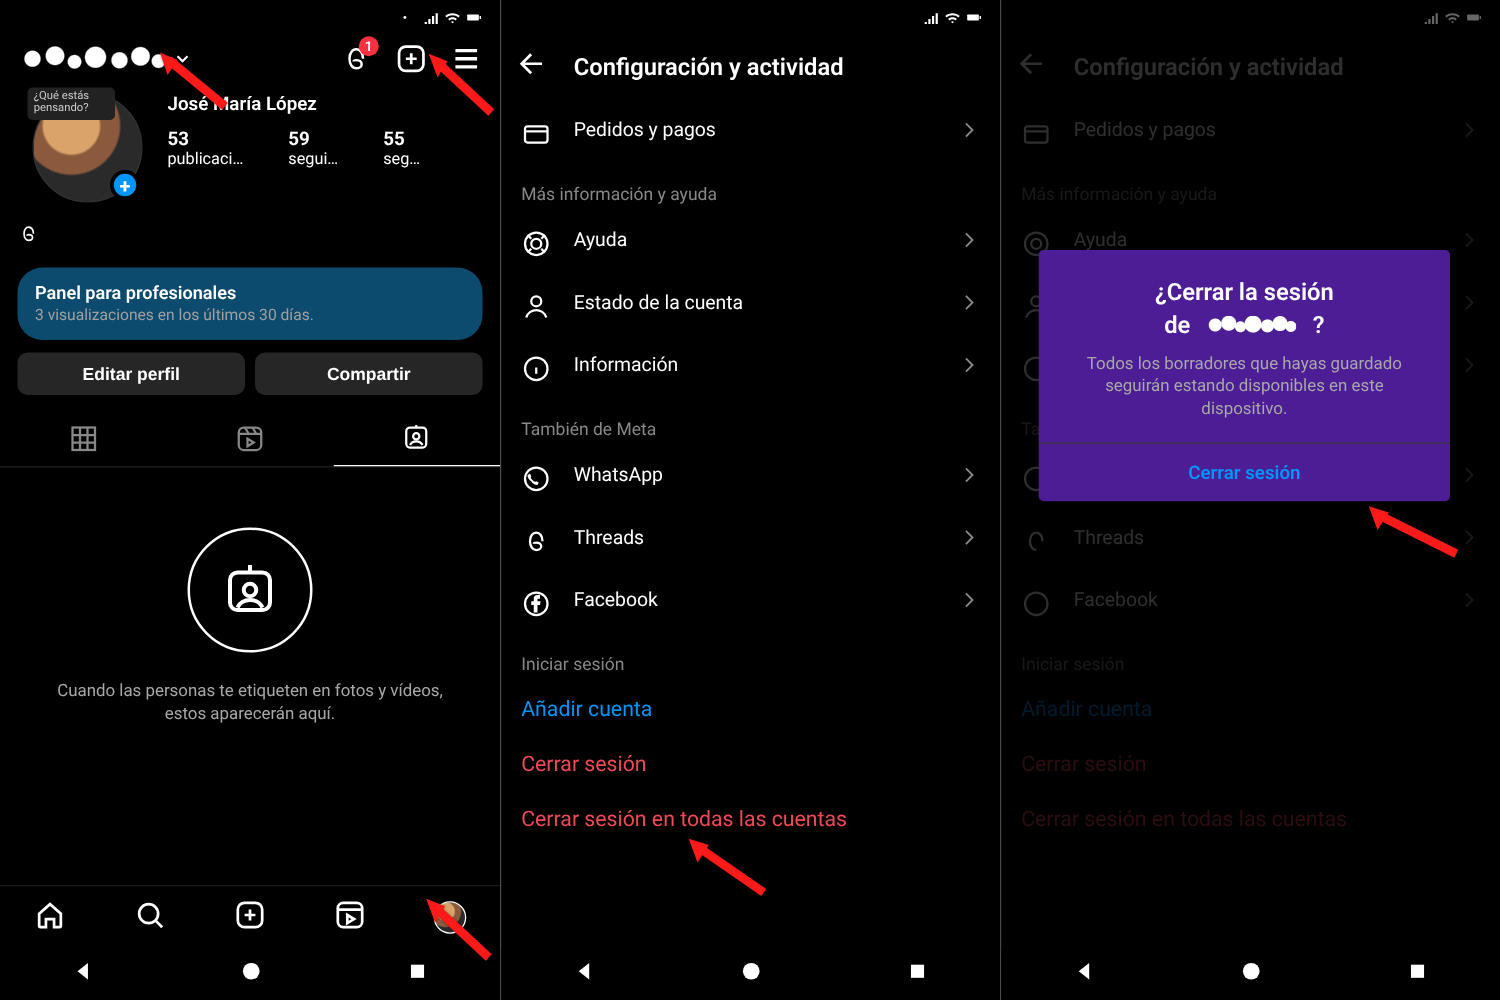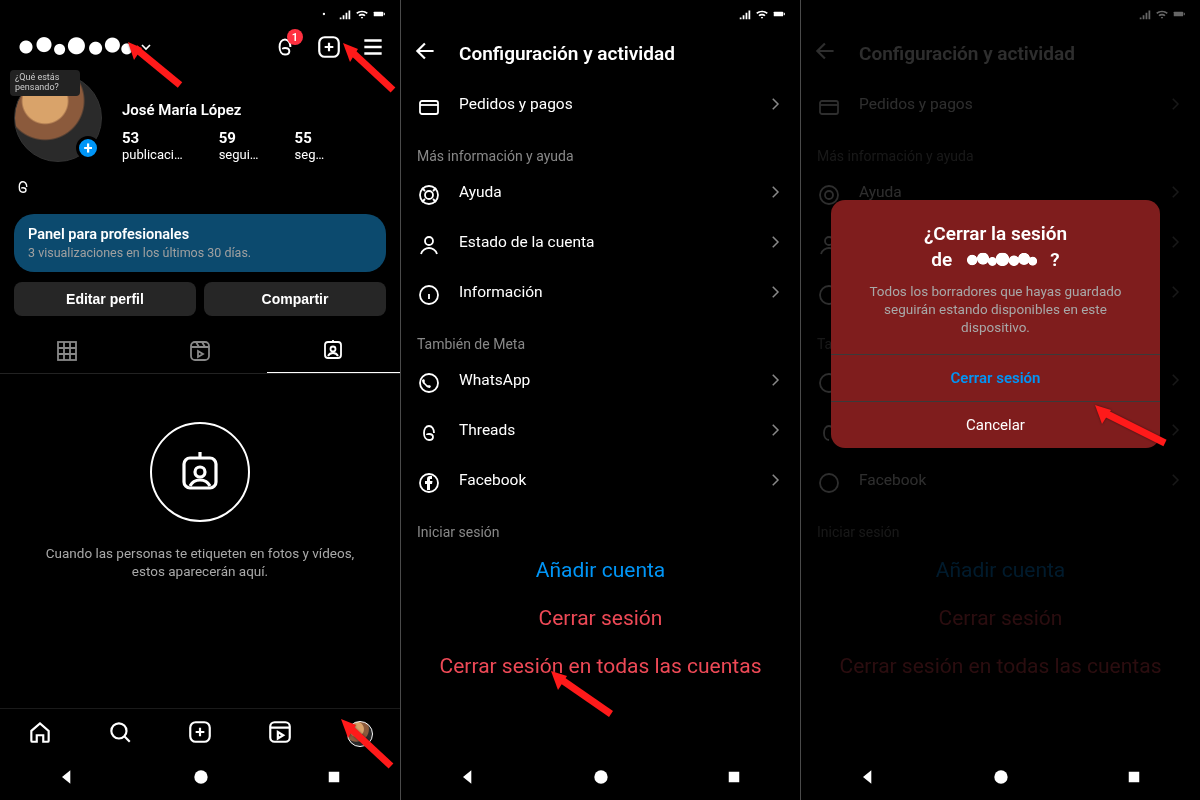--- a/index.html
+++ b/index.html
@@ -56,21 +56,21 @@
   .spacer { flex:1; }
   .hdr-icons { display:flex; gap:18px; align-items:center; }
   .icon { width:26px; height:26px; color:#fff; display:flex; align-items:center; justify-content:center; }
   .badge-wrap { position:relative; }
   .badge {
     position:absolute; top:-5px; right:-5px; background:#ff3040; color:#fff;
     border-radius:50%; width:16px; height:16px; font-size:11px; font-weight:600;
     display:flex; align-items:center; justify-content:center;
   }
 
-  .profile-row { display:flex; padding:6px 14px 12px; gap:20px; align-items:flex-end; }
+  .profile-row { display:flex; padding:6px 26px 12px; gap:20px; align-items:flex-start; }
   .avatar-wrap { position:relative; width:88px; height:88px; }
   .avatar {
     width:88px; height:88px; border-radius:50%;
     background: radial-gradient(circle at 35% 30%, #d9a36a 22px, #8b5a3c 24px 38px, #2a2a2a 40px);
     border:1px solid #333;
   }
   .avatar.sm {
     width:26px; height:26px;
     background: radial-gradient(circle at 35% 30%, #d9a36a 7px, #8b5a3c 8px 12px, #2a2a2a 13px);
     border:1.5px solid #fff;
@@ -138,29 +138,29 @@
   .settings-hdr { display:flex; align-items:center; padding:10px 12px 14px; gap:20px; }
   .settings-hdr svg { width:26px; height:26px; color:#fff; }
   .settings-title { color:#fff; font-size:19px; font-weight:600; }
   .list-row {
     display:flex; align-items:flex-start; padding:13px 16px; gap:18px; color:#fff;
   }
   .list-row svg.leading { width:24px; height:24px; flex-shrink:0; }
   .list-row .label { flex:1; font-size:15.5px; }
   .list-row svg.chev { width:18px; height:18px; color:#888; }
   .section-hdr { color:#888; font-size:14px; padding:16px 16px 6px; }
-  .link-row { padding:12px 16px; font-size:21px;text-align:center; }
+  .link-row { padding:12px 16px; font-size:17px; }
   .link-blue { color:#0095f6; }
   .link-red { color:#ed4956; }
 
   
   .dim { position:absolute; inset:0; background:rgba(0,0,0,0.6); }
   .dialog {
     position:absolute; top:200px; left:30px; right:40px;
-    background:#7f1d1d; border-radius:14px; overflow:hidden;
+    background:#4c1d95; border-radius:4px; overflow:hidden;
   }
   .dlg-body { padding:22px 20px 18px; text-align:center; }
   .dlg-title { color:#fff; font-size:19px; font-weight:600; line-height:1.25; display:flex; flex-direction:column; align-items:center; gap:2px; }
   .dlg-title-row { display:flex; align-items:center; gap:4px; justify-content:center; }
   .dlg-msg { color:#a8a8a8; font-size:13.5px; margin-top:10px; line-height:1.35; }
   .dlg-btn {
     border-top:1px solid #3a3a3a; padding:14px 0; text-align:center;
     font-size:15px; font-weight:600;
   }
   .dlg-btn.primary { color:#0095f6; }
@@ -576,21 +576,20 @@
         <span>¿Cerrar la sesión</span>
         <span class="dlg-title-row">
           <span>de</span>
           <span class="redact-blob sm"></span>
           <span>?</span>
         </span>
       </div>
       <div class="dlg-msg">Todos los borradores que hayas guardado seguirán estando disponibles en este dispositivo.</div>
     </div>
     <div class="dlg-btn primary">Cerrar sesión</div>
-    <div class="dlg-btn secondary">Cancelar</div>
   </div>
 
   <div class="sys-nav">
     <div class="shape"><svg width="20" height="20" viewBox="0 0 24 24" fill="currentColor">
           <path d="M16 4l-10 8 10 8z"></path>
         </svg></div>
     <div class="shape"><svg width="20" height="20" viewBox="0 0 24 24" fill="currentColor">
           <circle cx="12" cy="12" r="8"></circle>
         </svg></div>
     <div class="shape"><svg width="18" height="18" viewBox="0 0 24 24" fill="currentColor">

